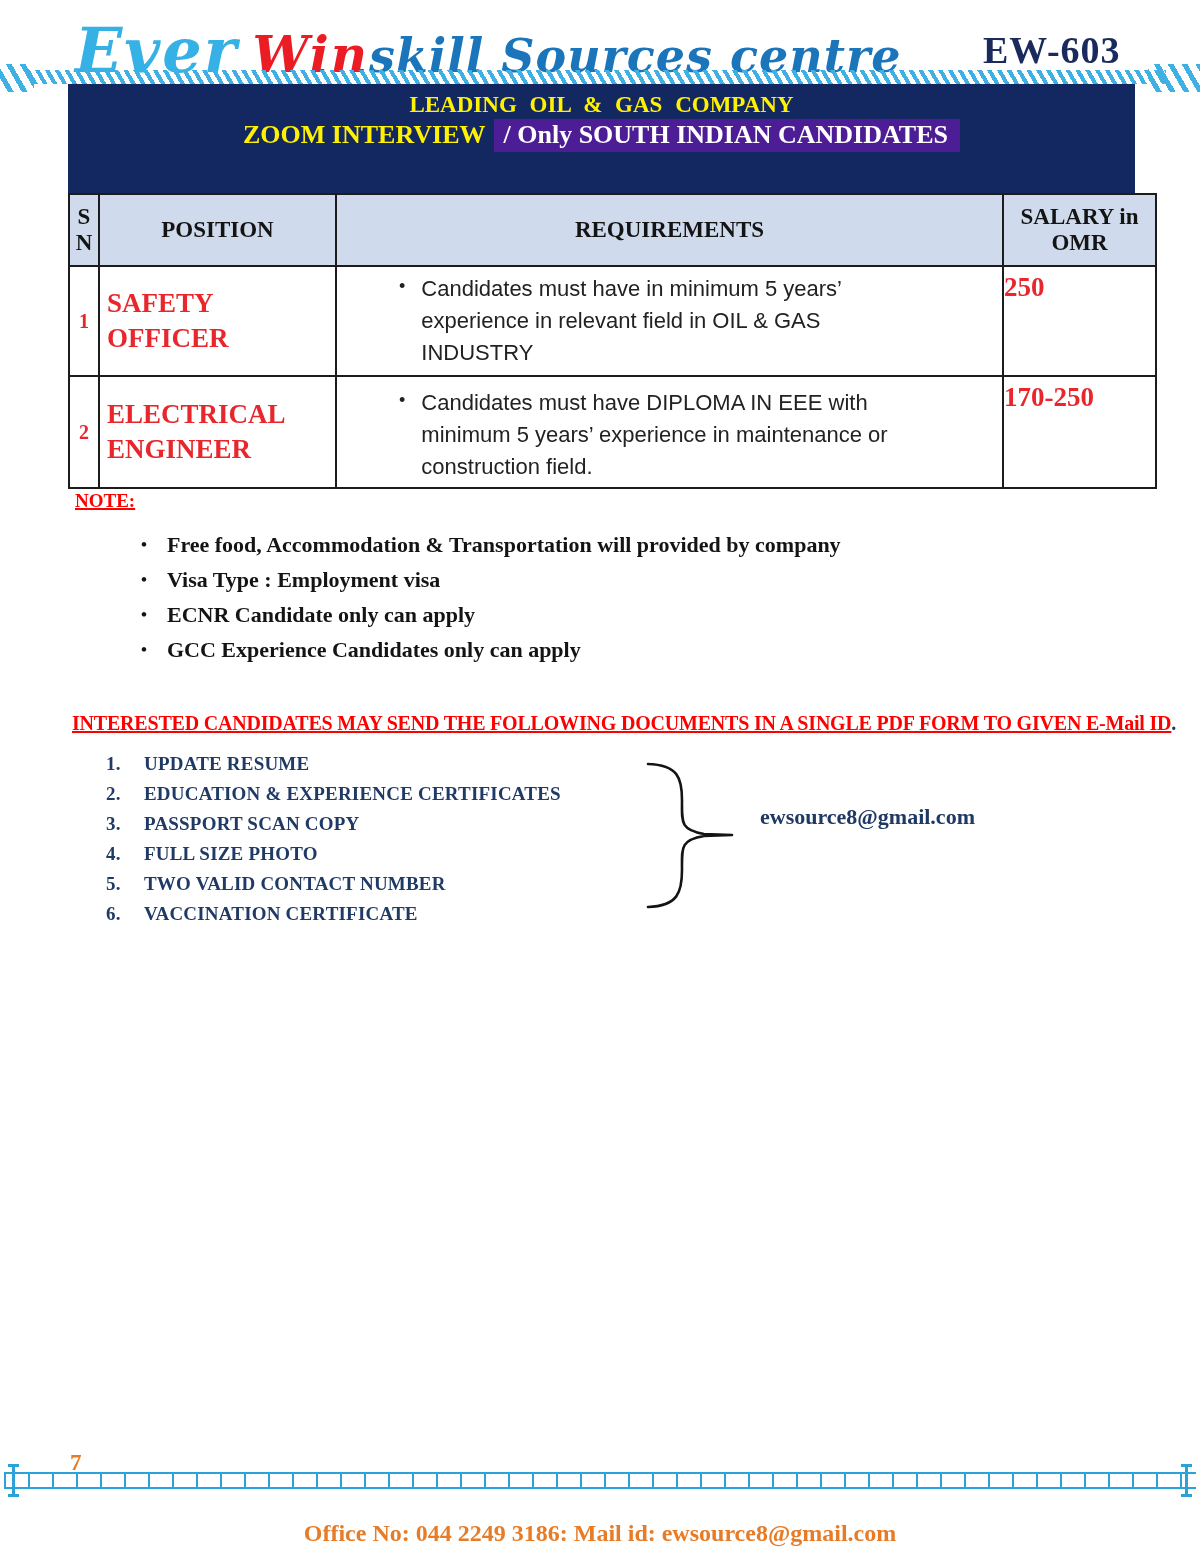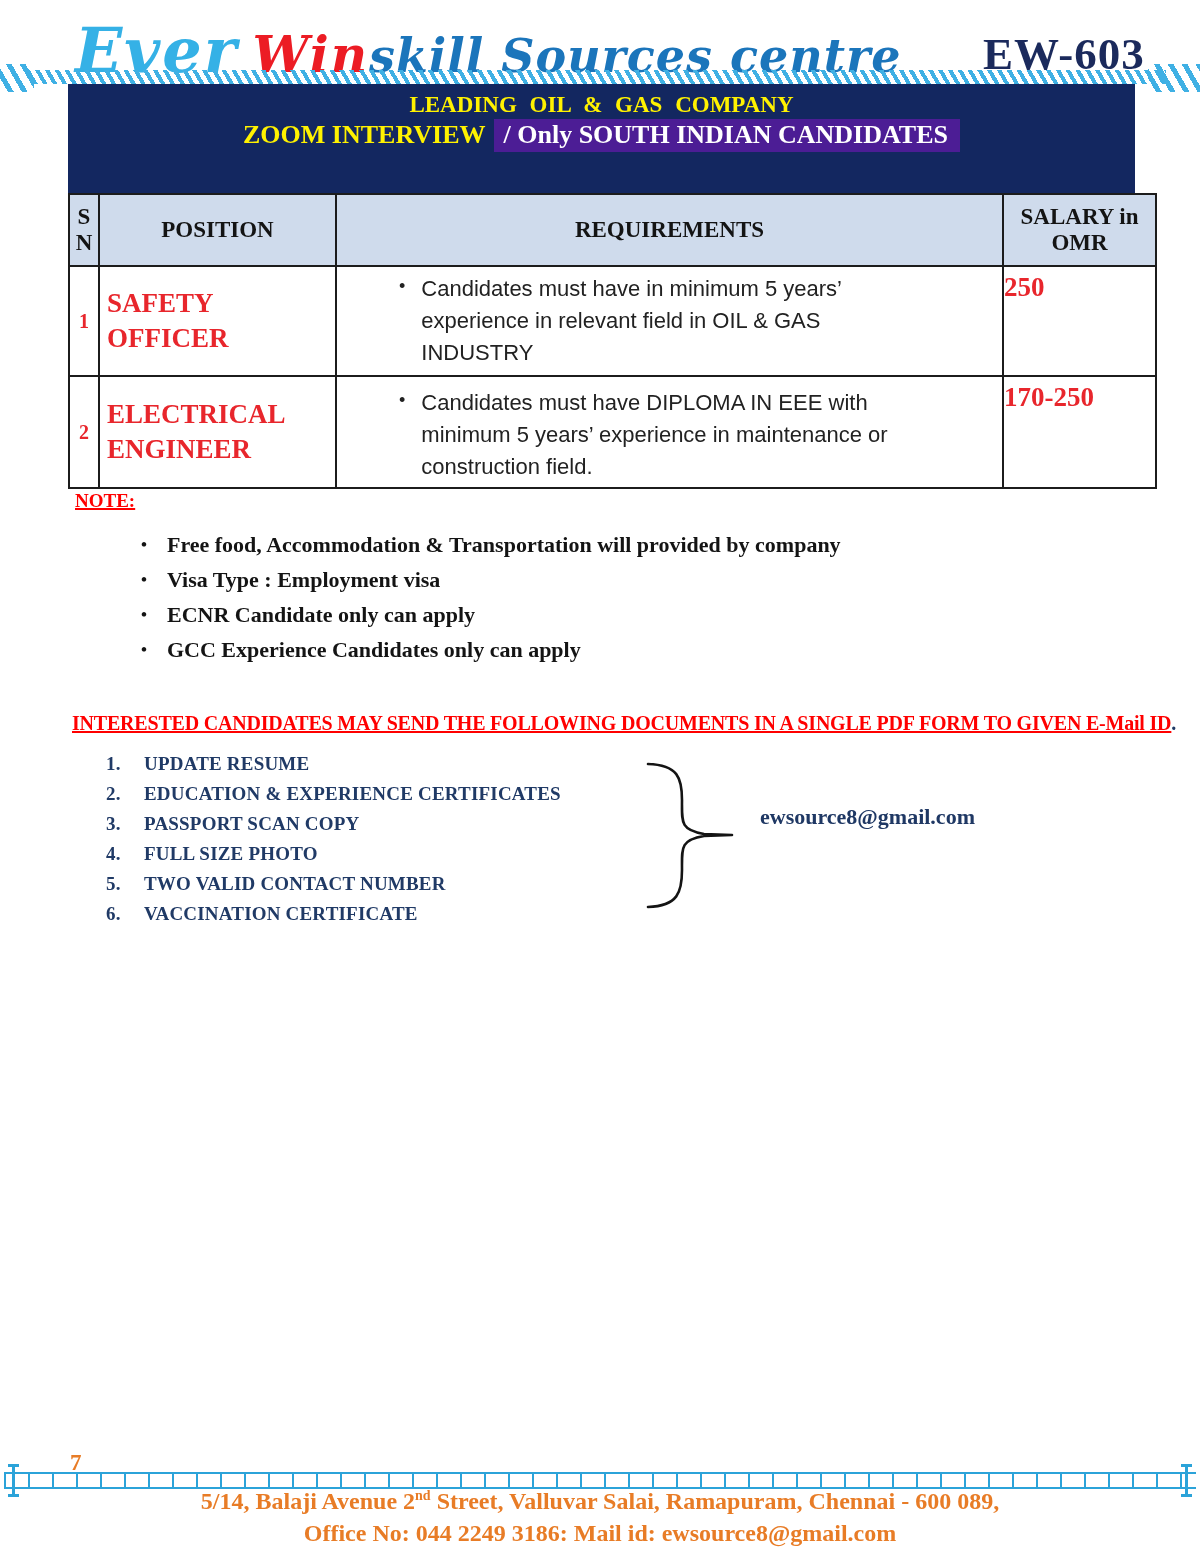--- a/index.html
+++ b/index.html
@@ -6,21 +6,21 @@
   body { background:#ffffff; font-family:"Liberation Serif","DejaVu Serif",serif; }
   .page { position:relative; width:1200px; height:1553px; background:#fff; overflow:hidden; }
 
   
   .logo { position:absolute; left:75px; top:14px; white-space:nowrap;
           font-family:"DejaVu Serif",serif; font-style:italic; font-weight:bold; }
   .logo-ever { color:#35b1e6; font-size:62px; letter-spacing:2px; }
   .logo-win  { color:#ec1c24; font-size:50px; letter-spacing:2px; margin-left:14px; }
   .logo-rest { color:#1b75bb; font-size:46px; letter-spacing:1px; }
   .ref-code { position:absolute; left:983px; top:28px; color:#1b2a5c;
-              font-size:45px; font-weight:bold; letter-spacing:1px; }
+              font-size:38px; font-weight:bold; letter-spacing:1px; }
 
   
   .hatch { position:absolute; left:0; top:64px; width:1200px; height:28px; }
   .hatch-band { position:absolute; left:28px; right:34px; top:6px; height:14px;
       background:repeating-linear-gradient(60deg,transparent 0 4.5px,#3fb0e4 4.5px 8.5px); }
   .hatch-end { position:absolute; top:0; height:28px;
       background:repeating-linear-gradient(60deg,transparent 0 7px,#3fb0e4 7px 12px); }
   .hatch-end.left { left:0; width:34px; }
   .hatch-end.right { right:0; width:52px; }
 
@@ -211,18 +211,15 @@
     <path d="M3 10 C33 11 37 24 37 46 C37 68 35 76 59 80 L87 81 L59 82 C35 86 37 94 37 116 C37 138 33 152 3 153" fill="none" stroke="#141414" stroke-width="2.6" stroke-linecap="round" stroke-linejoin="round"></path>
   </svg>
 
   <div class="email">ewsource8@gmail.com</div>
 
   <div class="page-num">7</div>
   <div class="chain"></div>
   <div class="chain-end left"></div>
   <div class="chain-end right"></div>
 
-  <div class="addr l1">
-    <span>5/14, Balaji Avenue 2</span><sup>nd</sup><span> Street, Valluvar Salai, Ramapuram, Chennai - 600 089,</span>
-  </div>
   <div class="addr l2">Office No: 044 2249 3186: Mail id: ewsource8@gmail.com</div>
 
 </div>
 
 </body></html>

